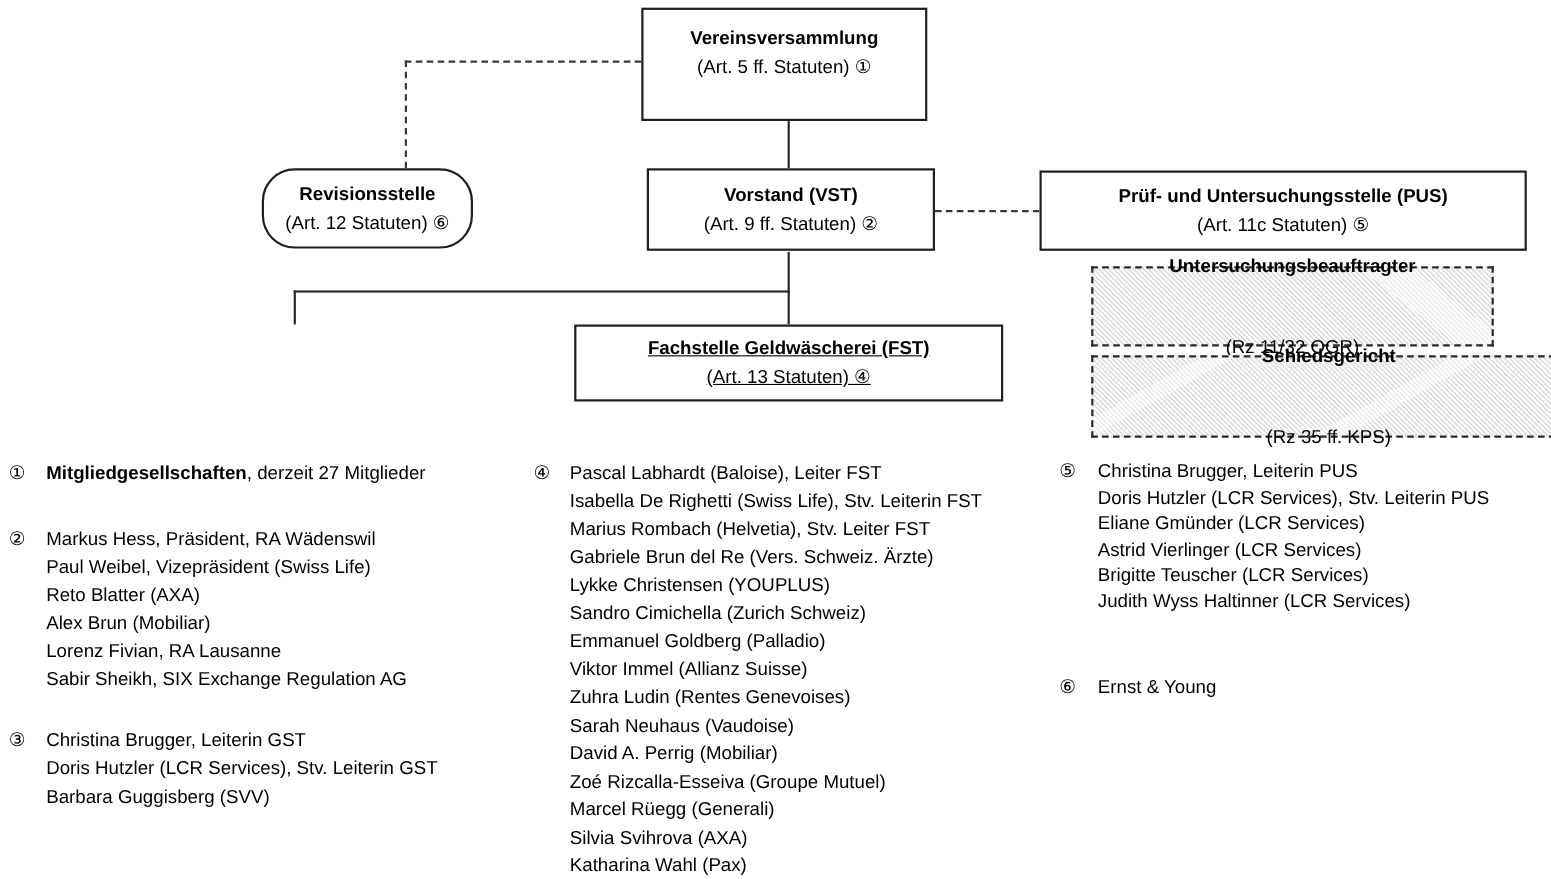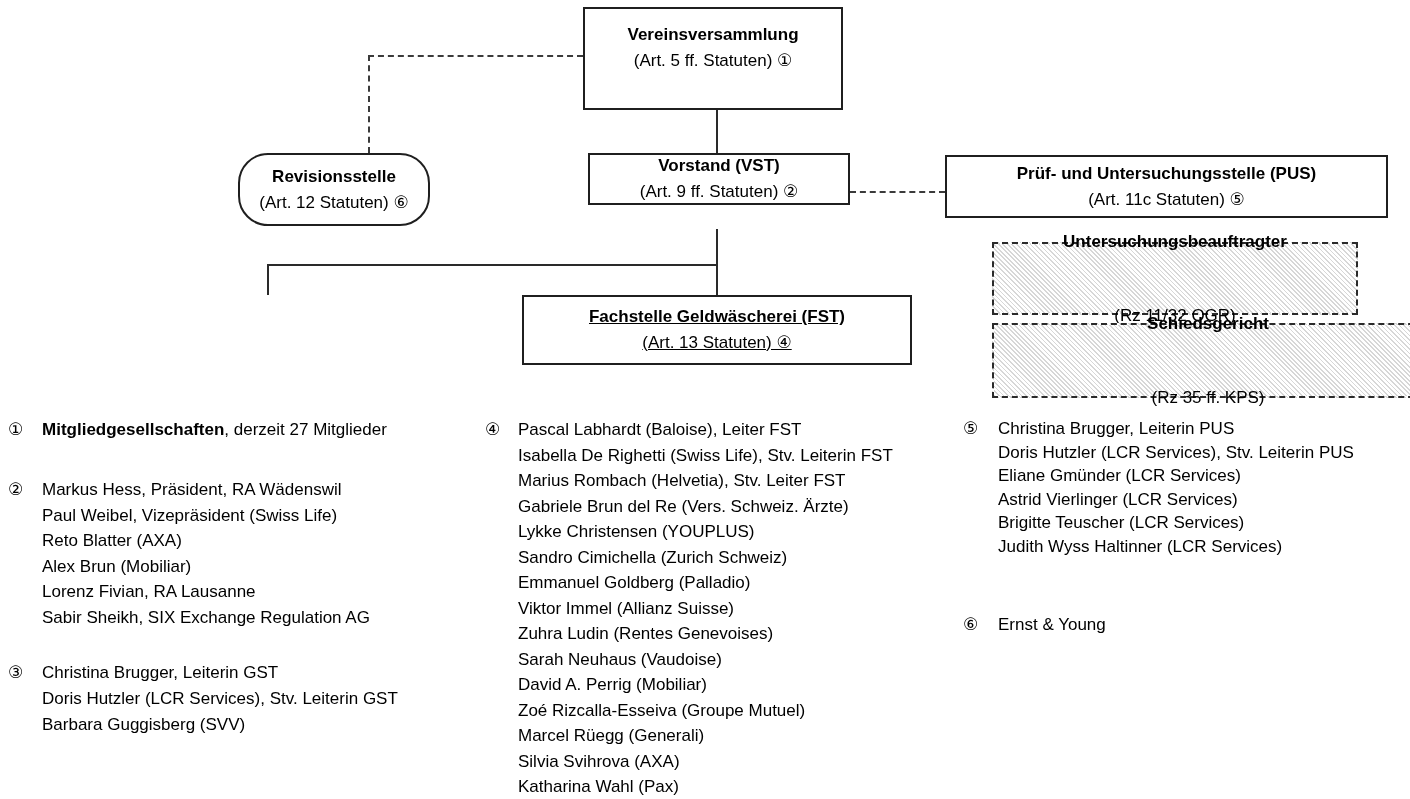--- a/index.html
+++ b/index.html
@@ -51,26 +51,26 @@
   <div class="node node-top-align" style="left:583px; top:7px; width:260px; height:103px;">
     <span class="node-title">Vereinsversammlung</span>
     <span class="node-subtitle">(Art. 5 ff. Statuten) ①</span>
   </div>
 
   <div class="node" style="left:238px; top:153px; width:192px; height:73px;border-radius:30px;">
     <span class="node-title">Revisionsstelle</span>
     <span class="node-subtitle">(Art. 12 Statuten) ⑥</span>
   </div>
 
-  <div class="node" style="left:588px; top:153px; width:262px; height:52px;">
+  <div class="node" style="left:588px; top:153px; width:262px; height:75px;">
     <span class="node-title">Vorstand (VST)</span>
     <span class="node-subtitle">(Art. 9 ff. Statuten) ②</span>
   </div>
 
-  <div class="node" style="left:945px; top:155px; width:443px; height:63px;">
+  <div class="node" style="left:945px; top:155px; width:443px; height:73px;">
     <span class="node-title">Prüf- und Untersuchungsstelle (PUS)</span>
     <span class="node-subtitle">(Art. 11c Statuten) ⑤</span>
   </div>
 
 
   <div class="node" style="left:522px; top:295px; width:390px; height:70px;text-decoration:underline;">
     <span class="node-title">Fachstelle Geldwäscherei (FST)</span>
     <span class="node-subtitle">(Art. 13 Statuten) ④</span>
   </div>
 

